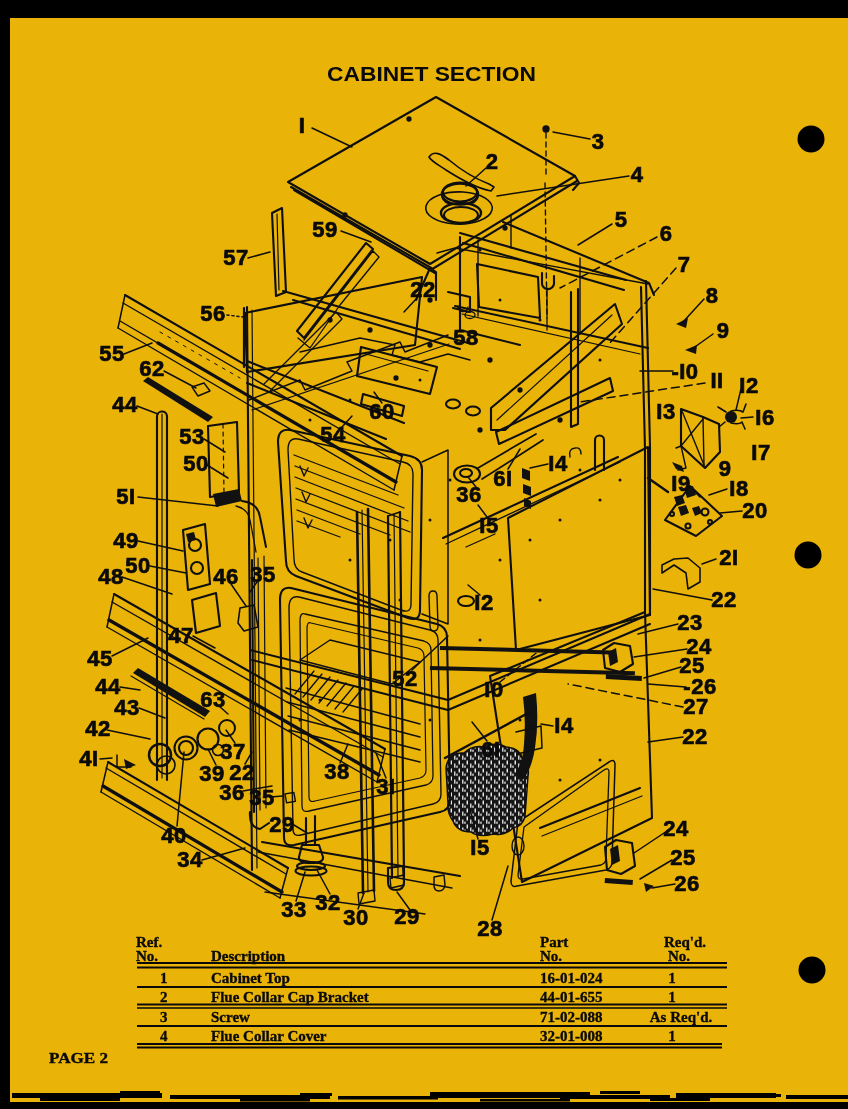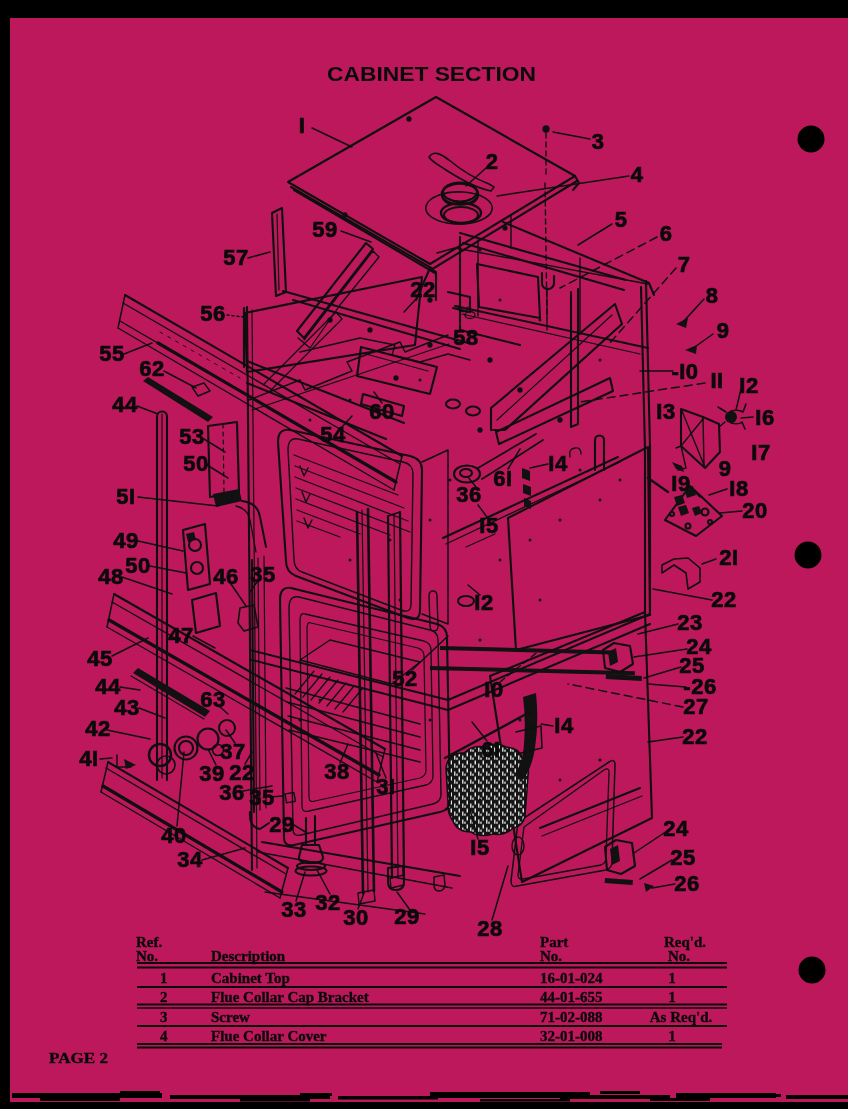--- a/index.html
+++ b/index.html
@@ -1,16 +1,16 @@
 <!DOCTYPE html>
 <html><head>
 <meta charset="utf-8">
 <style>
 html,body{margin:0;padding:0;background:#fff;}
-#page{position:relative;width:848px;height:1109px;background:#be185d;overflow:hidden;}
+#page{position:relative;width:848px;height:1109px;background:#eab308;overflow:hidden;}
 svg{position:absolute;top:0;left:0;}
 text{font-family:"Liberation Sans",sans-serif;}
 .lbl{font-weight:bold;font-size:22px;fill:#0a0a0a;letter-spacing:0.5px;stroke:#0a0a0a;stroke-width:0.7px;}
 .tbl{font-family:"Liberation Serif",serif;font-weight:bold;font-size:15px;fill:#0a0a0a;stroke:#0a0a0a;stroke-width:0.35px;}
 </style>
 </head>
 <body>
 <div id="page">
 <svg width="848" height="1109" viewBox="0 0 848 1109" fill="none" stroke="none">
 <defs>

